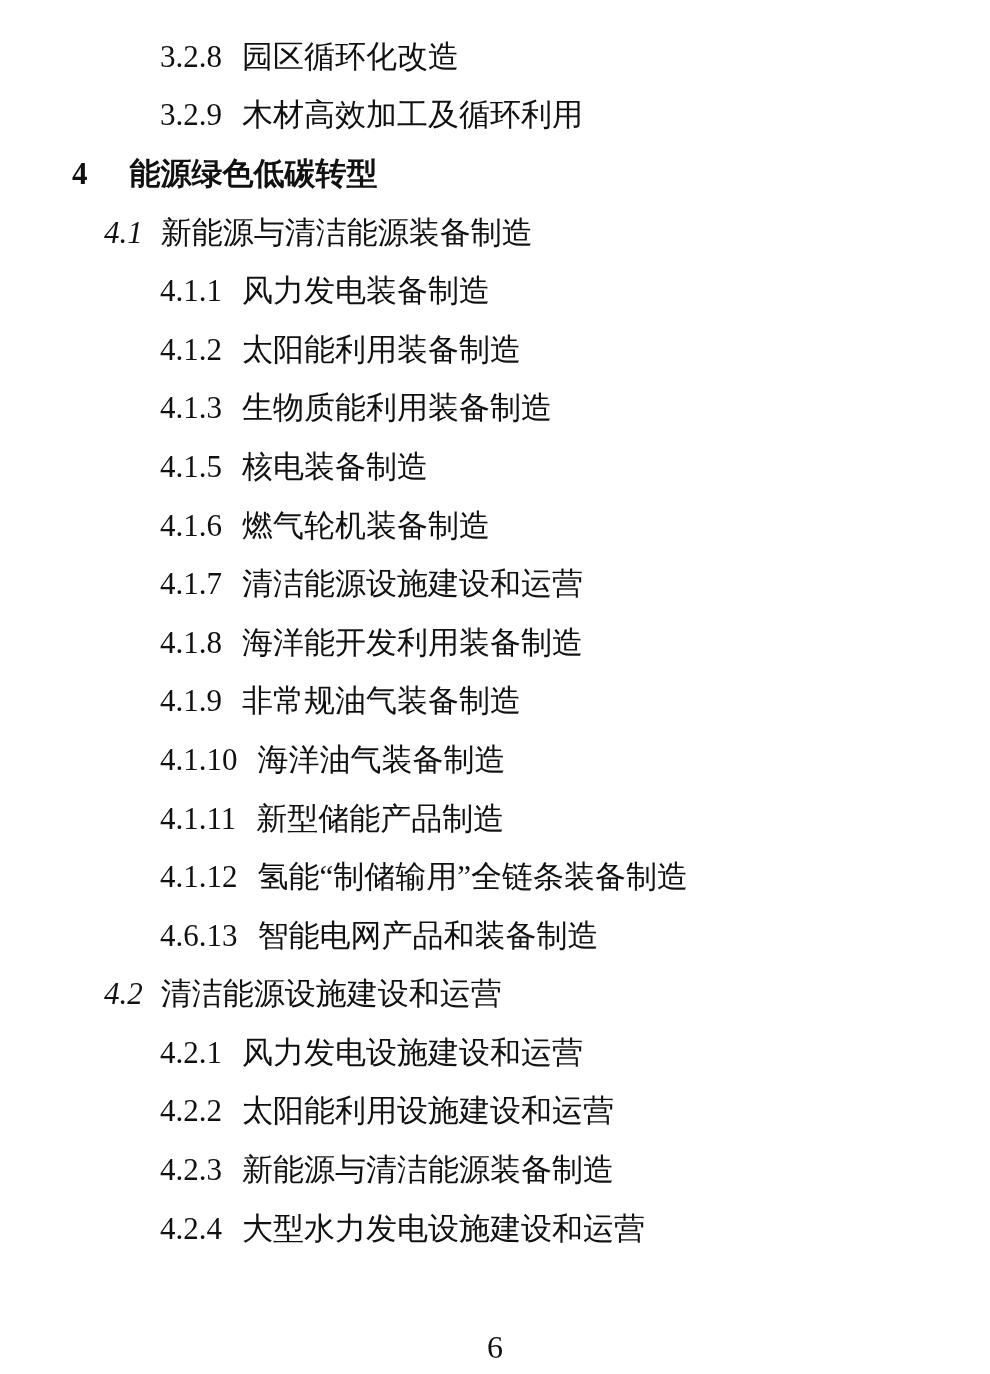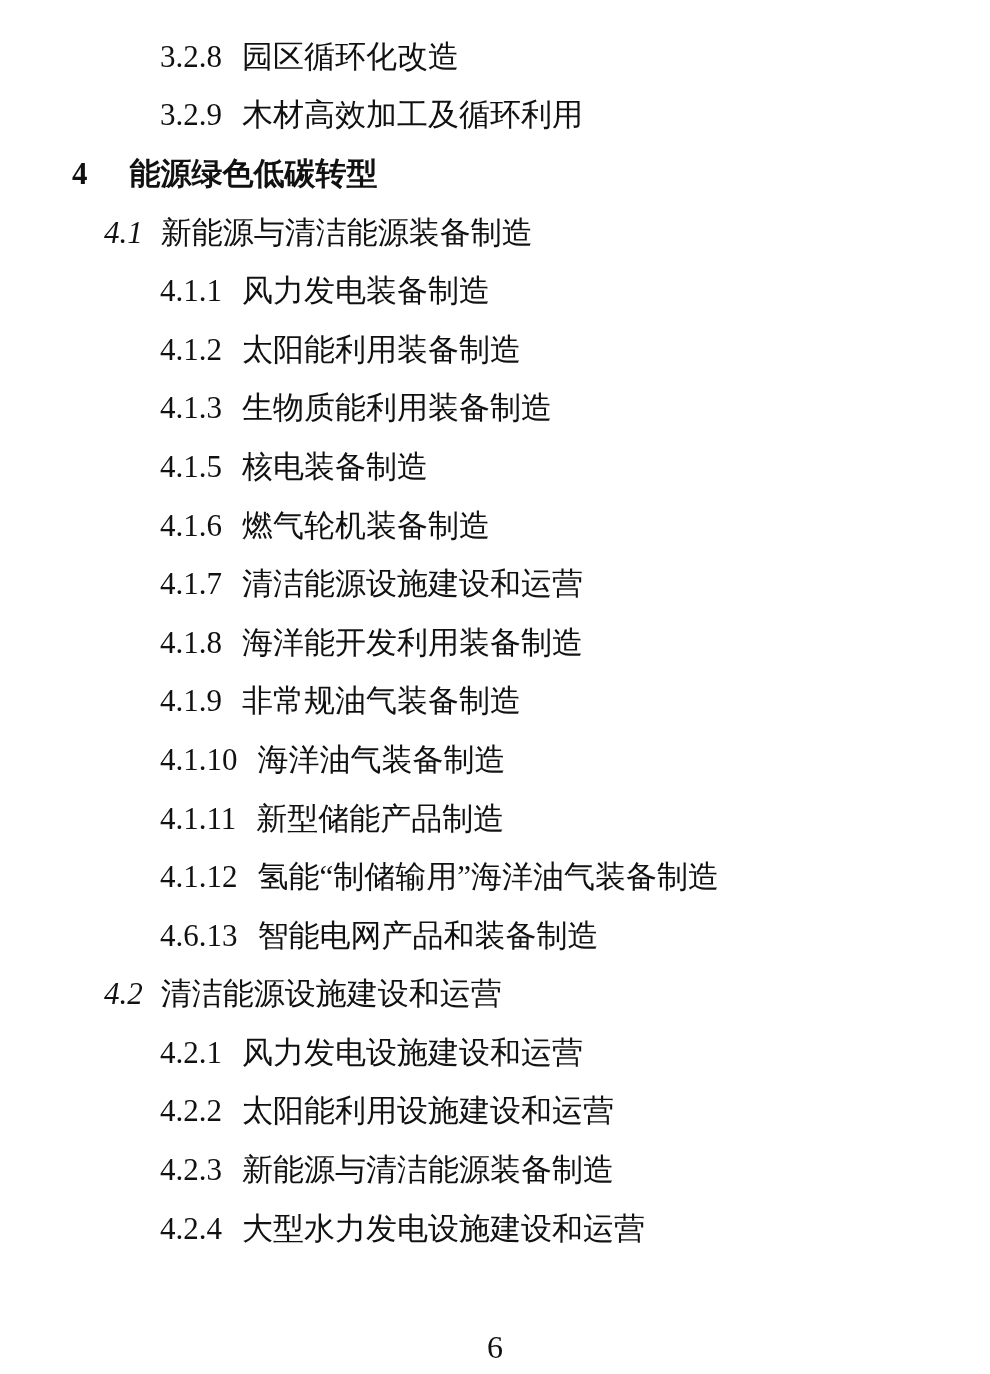--- a/index.html
+++ b/index.html
@@ -104,21 +104,21 @@
     <div class="row l3">
       <span class="num">4.1.10</span>
       <span class="label">海洋油气装备制造</span>
     </div>
     <div class="row l3">
       <span class="num">4.1.11</span>
       <span class="label">新型储能产品制造</span>
     </div>
     <div class="row l3">
       <span class="num">4.1.12</span>
-      <span class="label">氢能“制储输用”海洋油气装备制造</span>
+      <span class="label">氢能“制储输用”全链条装备制造</span>
     </div>
     <div class="row l3">
       <span class="num">4.6.13</span>
       <span class="label">智能电网产品和装备制造</span>
     </div>
     <div class="row l2">
       <span class="num">4.2</span>
       <span class="label">清洁能源设施建设和运营</span>
     </div>
     <div class="row l3">

